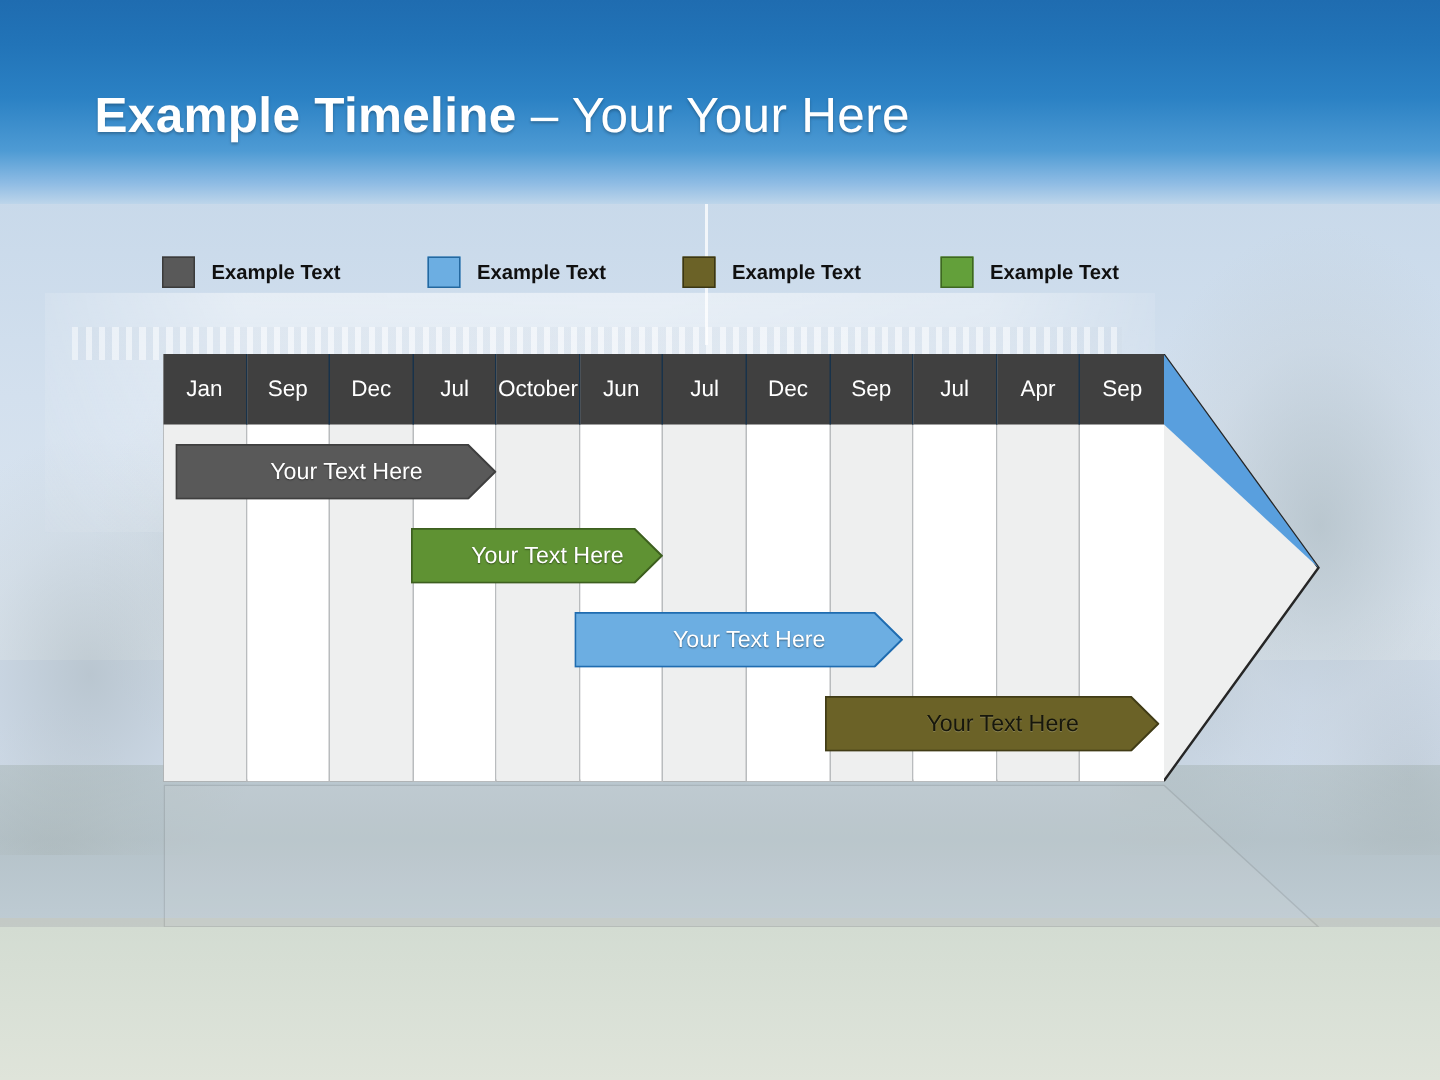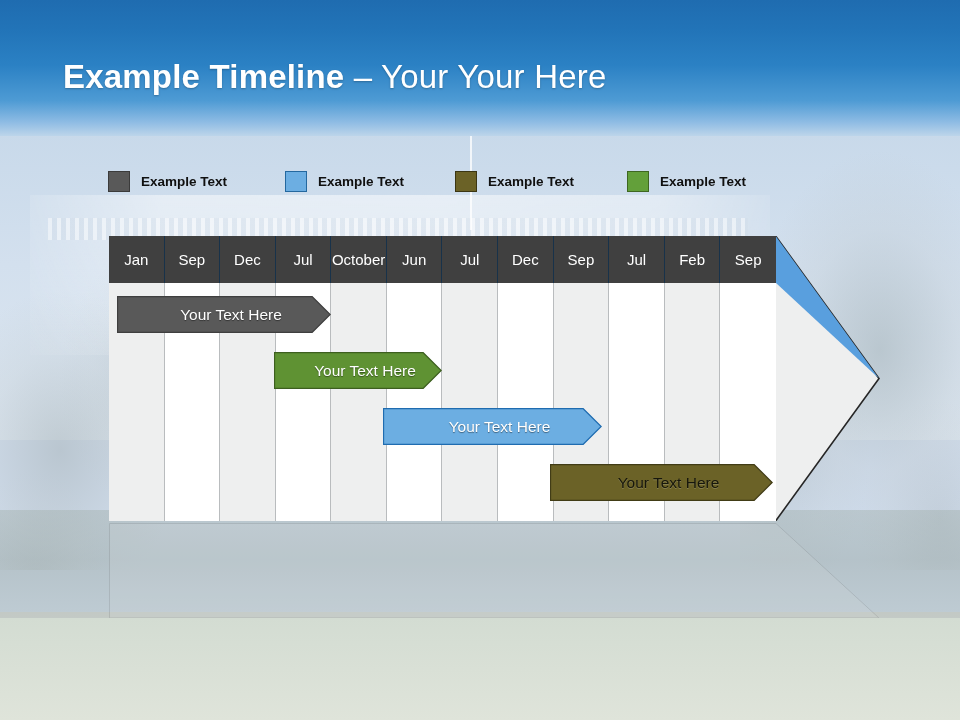--- a/index.html
+++ b/index.html
@@ -316,21 +316,21 @@
         <div class="month-cell">Jan</div>
         <div class="month-cell">Sep</div>
         <div class="month-cell">Dec</div>
         <div class="month-cell">Jul</div>
         <div class="month-cell">October</div>
         <div class="month-cell">Jun</div>
         <div class="month-cell">Jul</div>
         <div class="month-cell">Dec</div>
         <div class="month-cell">Sep</div>
         <div class="month-cell">Jul</div>
-        <div class="month-cell">Feb</div>
+        <div class="month-cell">Apr</div>
         <div class="month-cell">Sep</div>
       </div>
 
     <div class="bars">
         <div class="bar" style="left: 8px; top: 60px; width: 214px;">
           <svg width="214" height="37" viewBox="0 0 214 37">
             <polygon points="0.5,0.5 195,0.5 213.2,18.5 195,36.5 0.5,36.5" fill="#595959" stroke="#3f3f3f" stroke-width="1.3"></polygon>
           </svg>
           <div class="bar-label light">Your  Text Here</div>
         </div>

